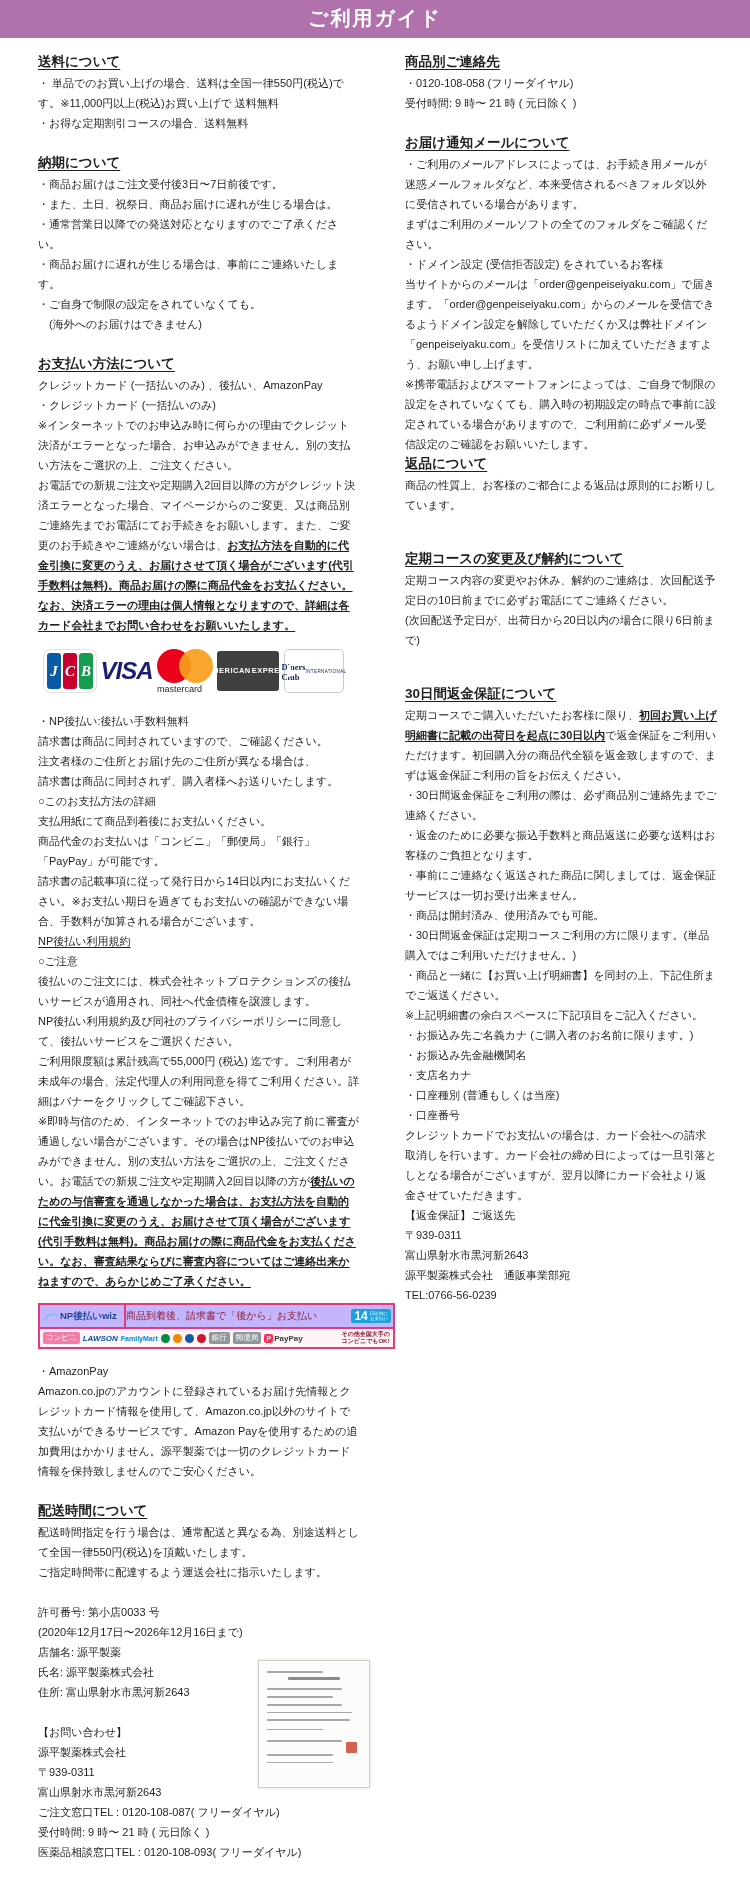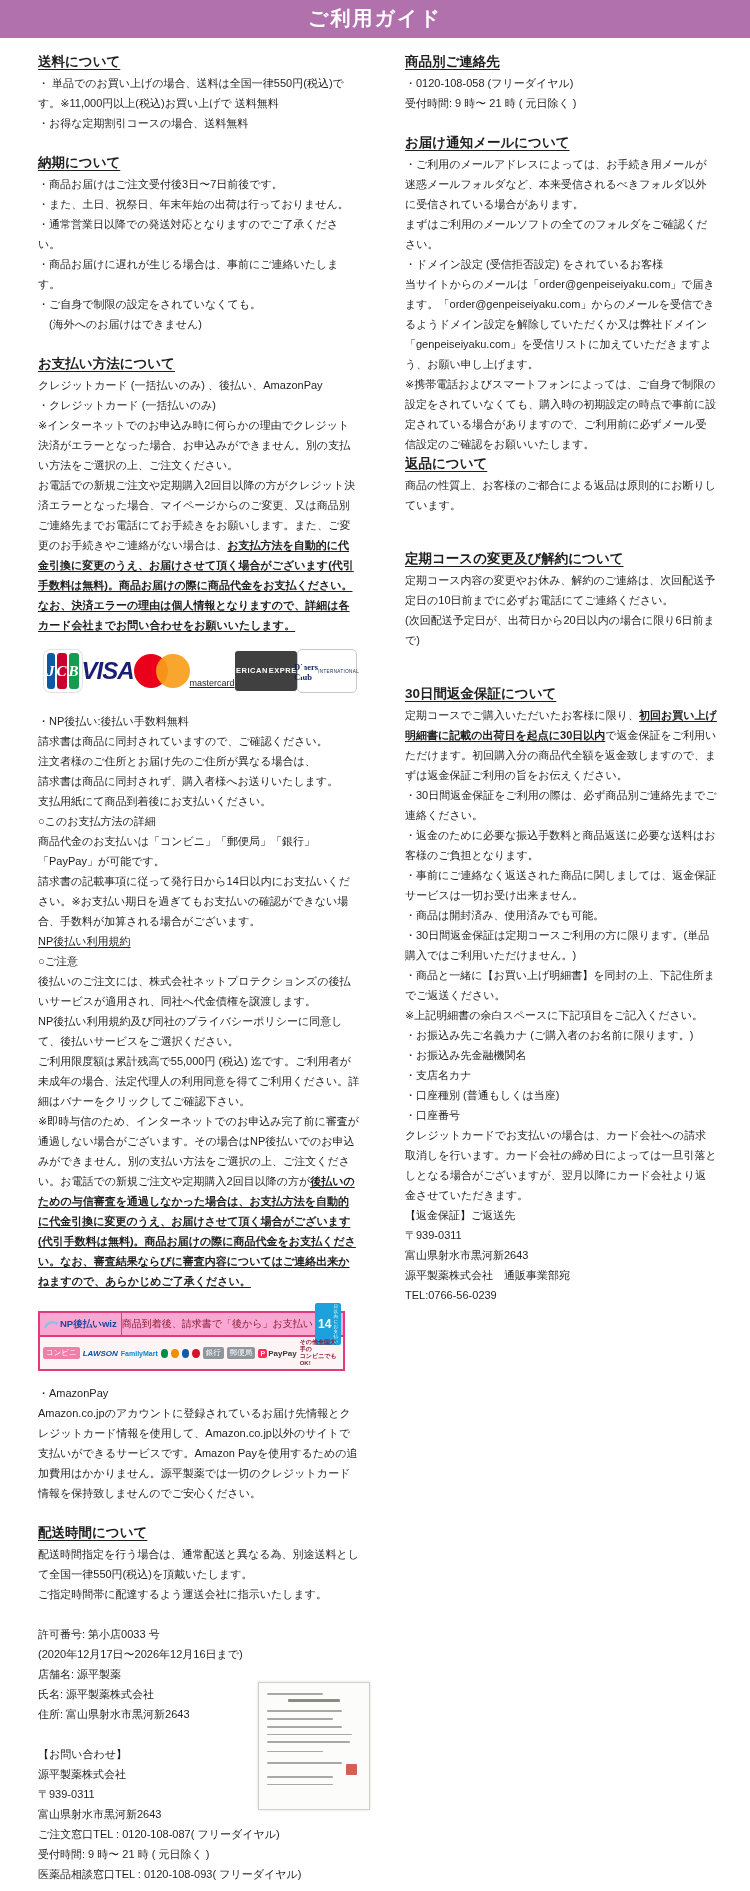--- a/index.html
+++ b/index.html
@@ -34,38 +34,38 @@
     width:300px;margin:12px 0 16px 6px;height:48px;
   }
   .jcb{width:52px;height:42px;border-radius:7px;background:#fff;
     box-shadow:0 0 0 1px #e2e2e2;display:flex;gap:2px;padding:3px;box-sizing:border-box;}
   .jcb i{flex:1;border-radius:3px;display:flex;align-items:center;justify-content:center;
     color:#fff;font-style:italic;font-weight:800;font-size:15px;font-family:"Liberation Serif",serif;}
   .jcb .s1{background:#0b5aa5;}
   .jcb .s2{background:#c9002e;}
   .jcb .s3{background:#169c4e;}
   .visa{color:#1a1f71;font-weight:800;font-style:italic;font-size:24px;letter-spacing:-1px;}
-  .mc{display:flex;align-items:flex-end;text-decoration:underline;}
+  .mc{display:flex;flex-direction:column;align-items:flex-start;}
   .mc-circles{position:relative;width:56px;height:34px;}
   .mc-circles .c1,.mc-circles .c2{position:absolute;width:34px;height:34px;border-radius:50%;top:0;}
   .mc-circles .c1{left:0;background:#eb001b;}
   .mc-circles .c2{right:0;background:#f79e1b;opacity:.92;}
   .mc-text{font-size:9px;color:#231f20;margin-top:1px;}
   .amex{width:62px;height:40px;background:#404040;border-radius:3px;display:flex;
     flex-direction:row;align-items:center;justify-content:center;gap:1px;}
   .amex span{color:#fff;font-weight:800;font-size:7.5px;letter-spacing:.5px;line-height:8px;}
   .diners{width:58px;height:42px;background:#fff;border:1px solid #c9c9c9;border-radius:5px;
     display:flex;flex-direction:row;align-items:center;justify-content:center;}
   .dc-circle{width:16px;height:16px;border-radius:50%;background:#004a97;position:relative;display:block;}
   .dc-circle:before{content:"";position:absolute;left:6px;top:2px;width:4px;height:12px;background:#fff;border-radius:2px;}
   .dc-t1{font-size:8.5px;color:#13265c;font-family:"Liberation Serif",serif;font-weight:bold;margin-top:1px;}
   .dc-t2{font-size:4.5px;color:#13265c;letter-spacing:.4px;}
 
   
-  .npbanner{width:307px;border:2px solid #e23a7b;background:#f9a8d4;margin:20px 0 12px;box-sizing:border-box;}
+  .npbanner{width:357px;border:2px solid #e23a7b;background:#c4b5fd;margin:12px 0 12px;box-sizing:border-box;}
   .np-r1{display:flex;align-items:center;height:22px;border-bottom:2px solid #e23a7b;}
   .np-logo{display:flex;align-items:center;gap:2px;padding:0 4px;width:84px;box-sizing:border-box;
     color:#1c4696;font-size:9.5px;font-weight:bold;white-space:nowrap;}
   .np-div{width:2px;align-self:stretch;background:#e23a7b;}
   .np-headline{flex:1;color:#8c1d33;font-weight:normal;font-size:10px;text-align:left;white-space:nowrap;}
   .np-badge{background:#1da1dc;color:#fff;display:flex;align-items:center;gap:2px;padding:1px 3px;margin:1px 2px;border-radius:2px;text-align:center;}
   .np-badge b{font-size:12px;line-height:12px;}
   .np-badge i{font-style:normal;font-size:4.5px;line-height:5px;display:flex;flex-direction:column;}
   .np-r2{display:flex;align-items:center;gap:3px;padding:2px 3px;background:#fdf4f6;}
   .tag{color:#fff;font-size:7.5px;padding:1px 3px;border-radius:2px;white-space:nowrap;}
@@ -115,21 +115,21 @@
       <div>
           <div class="ln">・ 単品でのお買い上げの場合、送料は全国一律550円(税込)です。※11,000円以上(税込)お買い上げで 送料無料</div>
           <div class="ln">・お得な定期割引コースの場合、送料無料</div>
         </div>
     </section>
 
     <section class="sec">
       <h3 class="h">納期について</h3>
       <div>
           <div class="ln">・商品お届けはご注文受付後3日〜7日前後です。</div>
-          <div class="ln">・また、土日、祝祭日、年末年始の出荷は行っておりません。</div>
+          <div class="ln">・また、土日、祝祭日、商品お届けに遅れが生じる場合は。</div>
           <div class="ln">・通常営業日以降での発送対応となりますのでご了承ください。</div>
           <div class="ln">・商品お届けに遅れが生じる場合は、事前にご連絡いたします。</div>
           <div class="ln">・ご自身で制限の設定をされていなくても。</div>
           <div class="ln">　(海外へのお届けはできません)</div>
         </div>
     </section>
 
     <section class="sec tight">
       <h3 class="h">お支払い方法について</h3>
       <div>
@@ -164,22 +164,22 @@
         <span class="dc-t2">INTERNATIONAL</span>
       </div>
     </div>
 
     <section class="sec tight">
       <div>
           <div class="ln">・NP後払い:後払い手数料無料</div>
           <div class="ln">請求書は商品に同封されていますので、ご確認ください。</div>
           <div class="ln">注文者様のご住所とお届け先のご住所が異なる場合は、</div>
           <div class="ln">請求書は商品に同封されず、購入者様へお送りいたします。</div>
+          <div class="ln">○このお支払方法の詳細</div>
           <div class="ln">支払用紙にて商品到着後にお支払いください。</div>
-          <div class="ln">○このお支払方法の詳細</div>
           <div class="ln">商品代金のお支払いは「コンビニ」「郵便局」「銀行」</div>
           <div class="ln">「PayPay」が可能です。</div>
           <div class="ln">請求書の記載事項に従って発行日から14日以内にお支払いください。※お支払い期日を過ぎてもお支払いの確認ができない場合、手数料が加算される場合がございます。</div>
         </div>
       <div class="ln"><span class="link">NP後払い利用規約</span></div>
       <div class="ln">○ご注意</div>
       <div>
           <div class="ln">後払いのご注文には、株式会社ネットプロテクションズの後払いサービスが適用され、同社へ代金債権を譲渡します。</div>
           <div class="ln">NP後払い利用規約及び同社のプライバシーポリシーに同意して、後払いサービスをご選択ください。</div>
           <div class="ln">ご利用限度額は累計残高で55,000円 (税込) 迄です。ご利用者が未成年の場合、法定代理人の利用同意を得てご利用ください。詳細はバナーをクリックしてご確認下さい。</div>

